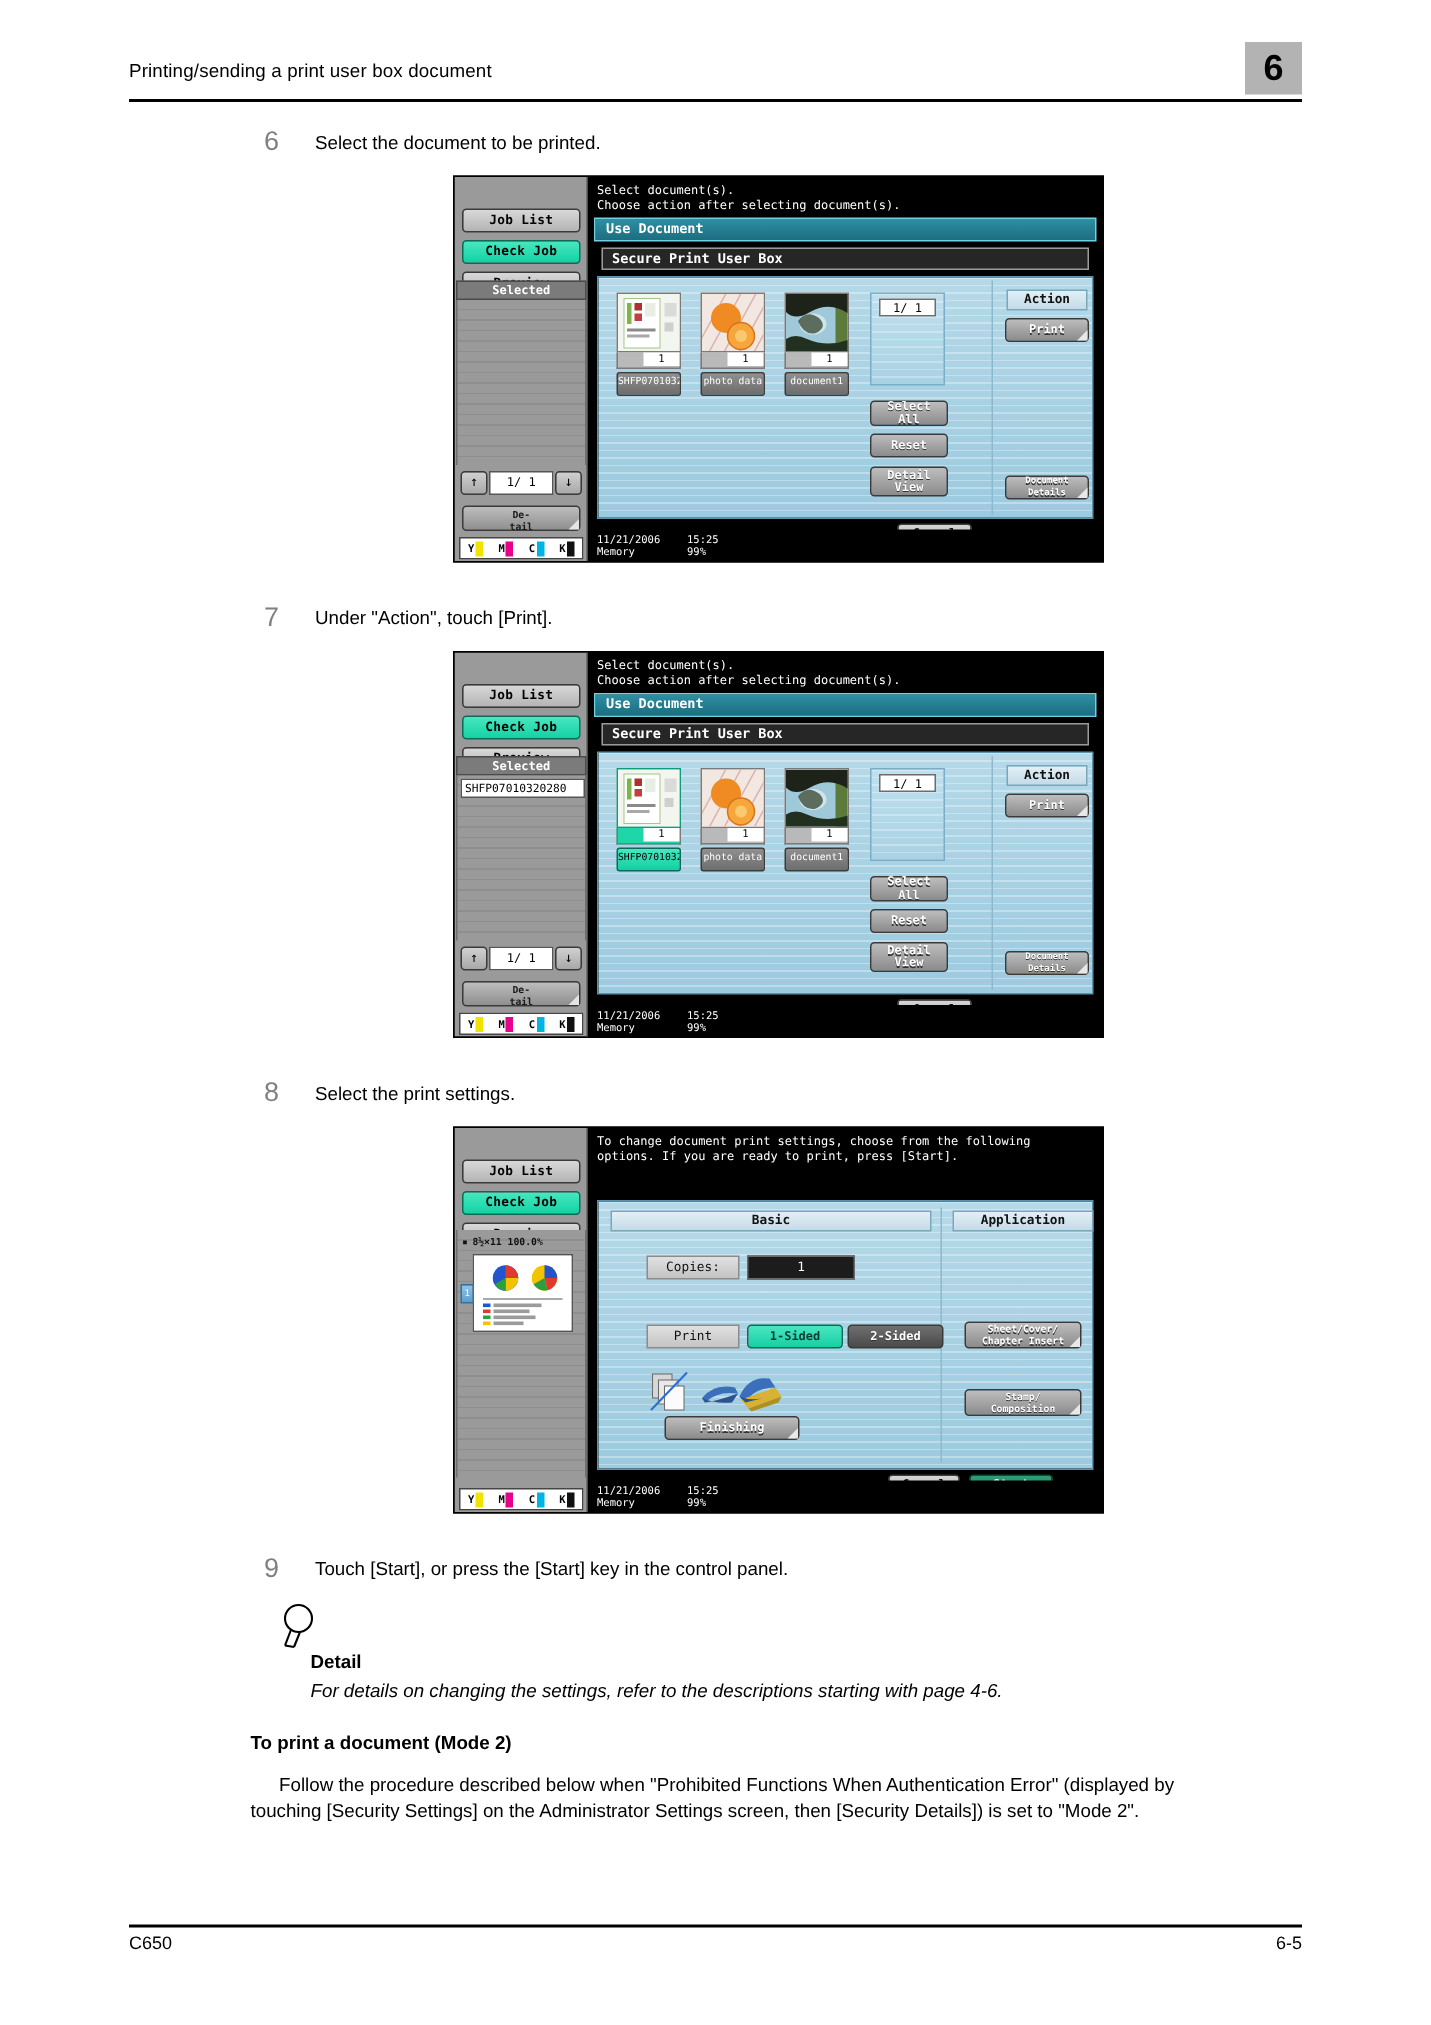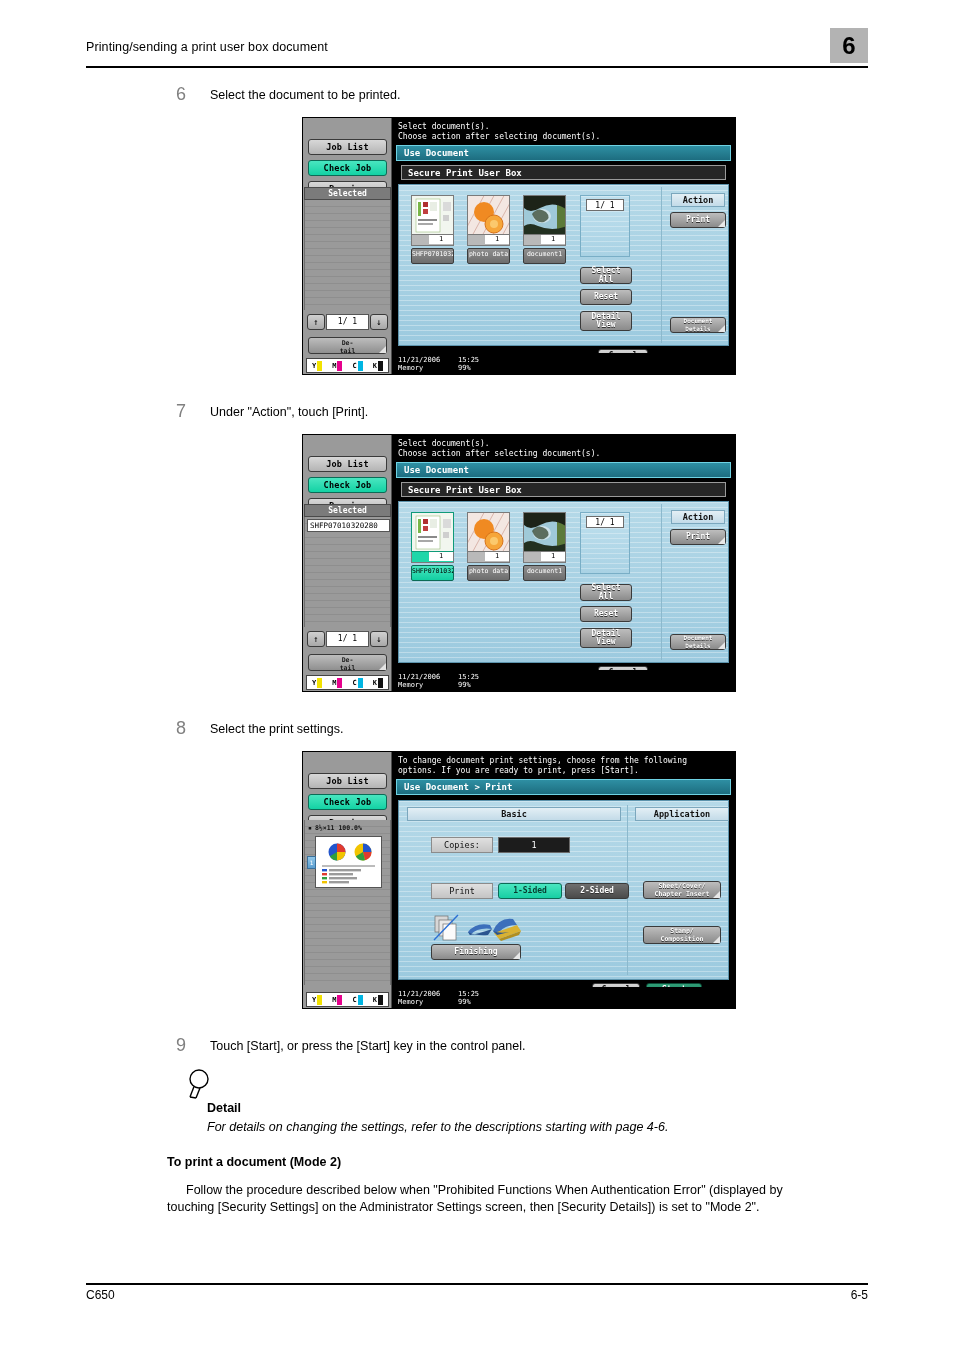--- a/index.html
+++ b/index.html
@@ -584,21 +584,20 @@
       <div class="tn">
           <span>K</span>
           <i style="background:#111;"></i>
         </div>
     </div>
   </div>
 
   <div class="lcd-main">
     <div class="msg">To change document print settings, choose from the following
 options. If you are ready to print, press [Start].</div>
-    <div class="tealbar" style="top:27px;">Use Document &gt; Print</div>
 
     <div class="content-pane" style="left:6px; top:48px; right:6px; bottom:28px;">
       <div class="divider-v" style="left:228px; top:4px; bottom:4px;"></div>
 
       <div class="hdr-chip" style="left:8px; top:6px; width:214px;">Basic</div>
       <div class="hdr-chip" style="left:236px; top:6px; width:94px;">Application</div>
 
       <div style="position:absolute; left:32px; top:36px; width:62px; height:16px; background:linear-gradient(#e0e0e0,#c4c4c4); border:1px solid #8b8b8b; color:#111; font-size:8.5px; text-align:center; line-height:14px;">Copies:</div>
       <div class="field-dark" style="left:99px; top:36px; width:72px; height:16px; line-height:14px;">1</div>
 
@@ -619,21 +618,21 @@
             <path d="M2 9 Q10 13 22 12 L26 6 Q12 11 4 12 Z" fill="#2a548f"></path>
           </g>
           <g transform="translate(58,4)">
             <path d="M2 14 Q8 0 22 2 L26 8 Q12 8 6 18 Z" fill="#3c6fbb"></path>
             <path d="M3 16 L26 8 L30 14 L8 22 Z" fill="#d9b232"></path>
             <path d="M8 22 L30 14 L28 18 L10 24 Z" fill="#b08f22"></path>
             <path d="M2 14 Q9 17 18 15 L6 18 Z" fill="#2a548f"></path>
           </g>
         </svg>
       </div>
-      <div class="gbtn corner" style="left:32px; top:143px; width:90px; height:16px;">Finishing</div>
+      <div class="gbtn corner" style="left:44px; top:143px; width:90px; height:16px;">Finishing</div>
 
       <div class="gbtn corner" style="left:244px; top:80px; width:78px; height:18px; font-size:6.5px;">Sheet/Cover/<br>Chapter Insert</div>
       <div class="gbtn corner" style="left:244px; top:125px; width:78px; height:18px; font-size:6.5px;">Stamp/<br>Composition</div>
     </div>
 
     <div class="gbtn light" style="left:200px; top:231px; width:48px; height:15px; font-size:8px;">Cancel</div>
     <div class="gbtn startbtn" style="left:254px; top:231px; width:56px; height:15px; font-size:8px;">Start</div>
 
     <div class="statusbar">
       <div class="l1" style="left:6px; top:3px;">11/21/2006</div>

